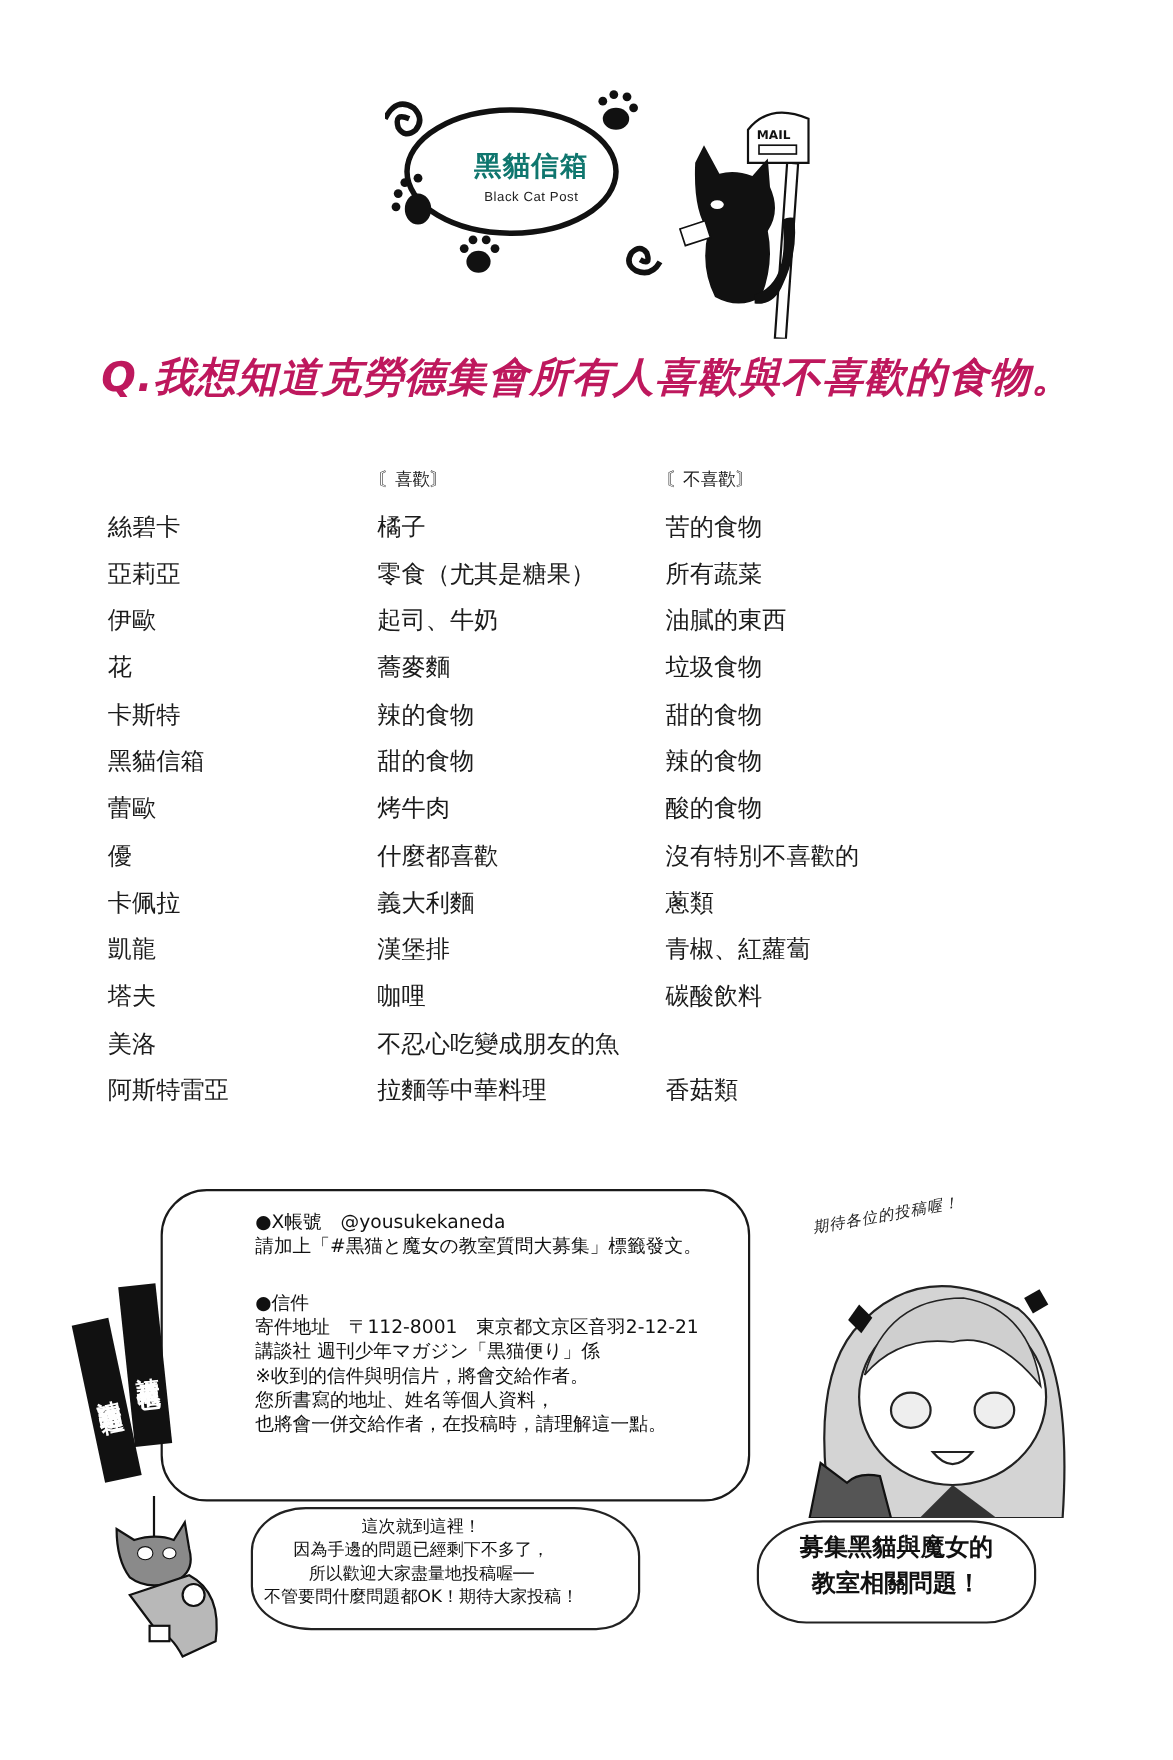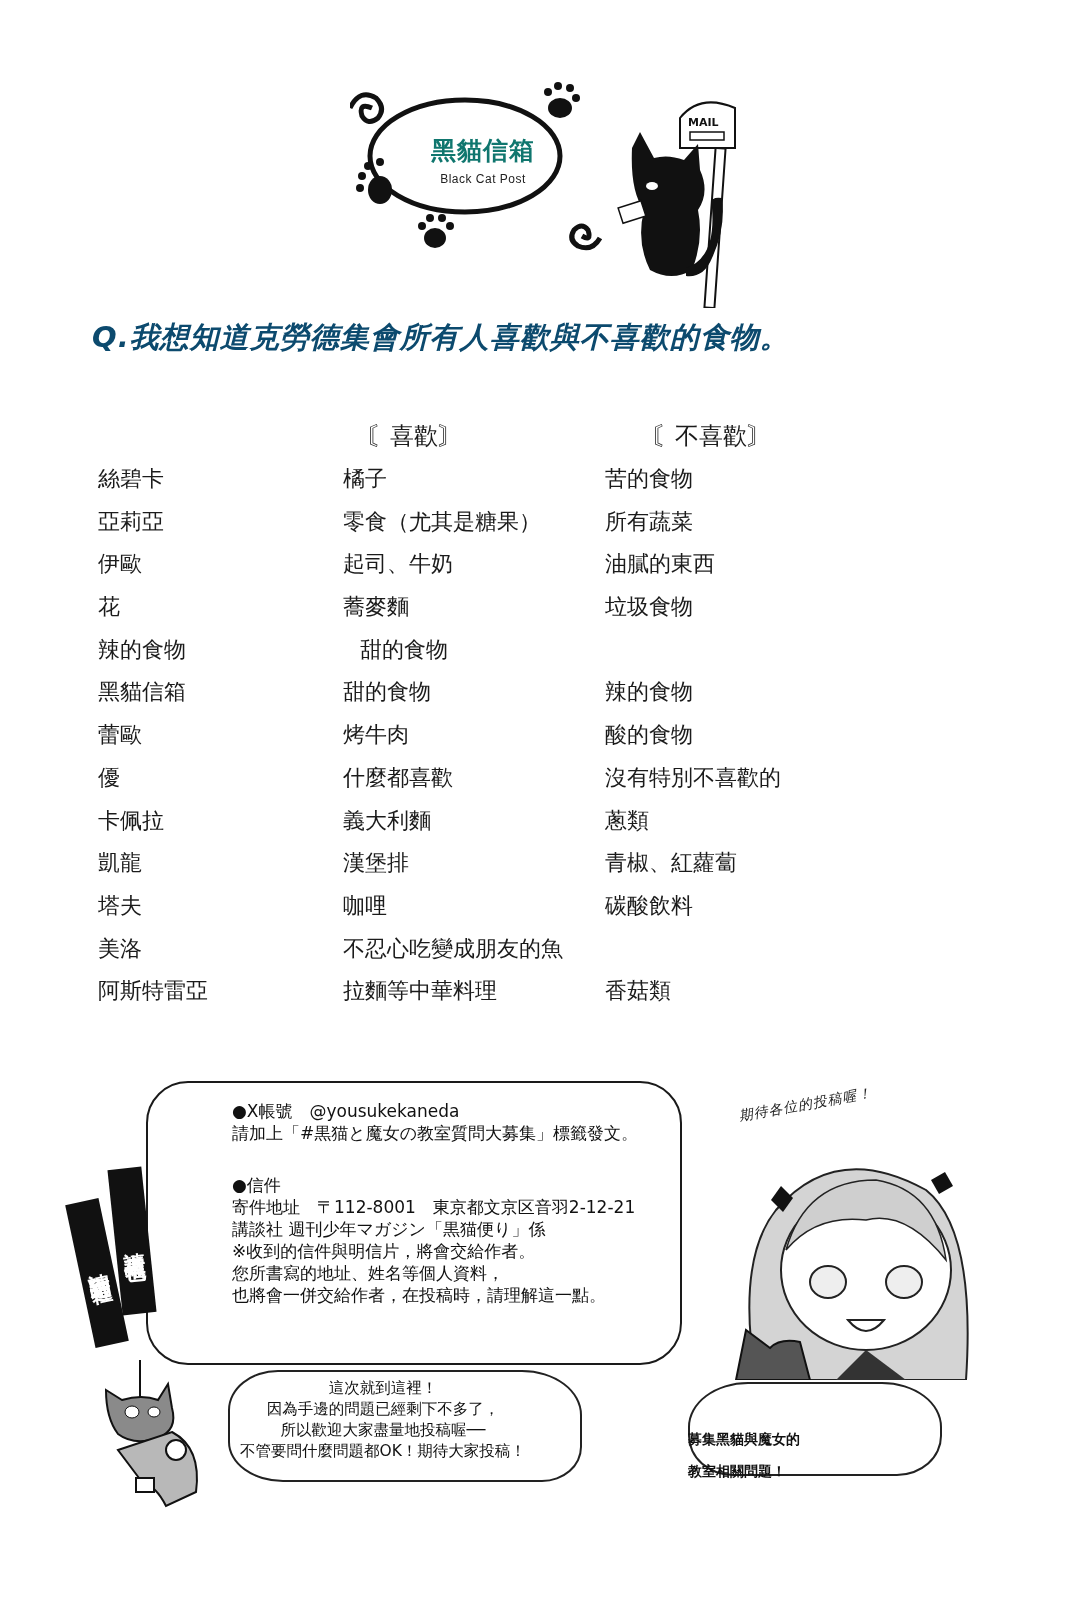--- a/index.html
+++ b/index.html
@@ -16,31 +16,31 @@
       font-size: 25px; font-weight: bold; letter-spacing: 1px; color: #0f766e;
     }
     .emblem-sub {
       left: 418px; top: 172px; width: 130px; text-align: center;
       font-family: Liberation Sans, sans-serif;
       font-size: 12px; color: #222; letter-spacing: 0.5px;
     }
 
     
     .question {
-      left: 92px; top: 318px; font-size: 29px; font-weight: bold;
-      color: #0c4a6e; letter-spacing: 1px; font-style: italic;
+      left: 92px; top: 318px; font-size: 37px; font-weight: bold;
+      color: #be185d; letter-spacing: 1px; font-style: italic;
     }
 
     
     .food-table { left: 98px; top: 415px; }
     .row { display: flex; height: 42.7px; align-items: center; font-size: 22px; color: #1b1b1b; }
     .c-name { width: 245px; }
     .c-like { width: 262px; }
     .c-dislike { width: 300px; }
-    .hdr { font-size: 24px; gap: 23px; }
+    .hdr { font-size: 16px; }
 
     
     .info-box {
       left: 146px; top: 1081px; width: 532px; height: 280px;
       border: 2px solid #1a1a1a; border-radius: 42px; background: #fff;
     }
     .info-lines { left: 188px; top: 1100px; font-size: 17px; line-height: 22px; color: #111; }
     .info-lines div { white-space: nowrap; margin-left: 44px; }
     .gap { height: 30px; }
 
@@ -64,22 +64,22 @@
     .girl-caption {
       left: 738px; top: 1096px; font-size: 14px; color: #222; font-style: italic;
       transform: rotate(-10deg); letter-spacing: 1px;
     }
     .girl { left: 716px; top: 1140px; width: 300px; height: 240px; }
     .recruit-bubble {
       left: 688px; top: 1382px; width: 250px; height: 90px;
       border: 2px solid #222; border-radius: 60px 60px 45px 45px / 45px 45px 40px 40px; background: #fff;
     }
     .recruit-text {
-      left: 688px; top: 1392px; width: 254px; text-align: left;
-      font-size: 14px; line-height: 32px; font-weight: bold; color: #111; margin-top: 31px;
+      left: 688px; top: 1392px; width: 254px; text-align: center;
+      font-size: 22px; line-height: 32px; font-weight: bold; color: #111;
     }
     .mascot { left: 96px; top: 1360px; width: 130px; height: 160px; }
   </style>
 </head>
 <body>
 
 <svg class="abs emblem" viewBox="0 0 420 230">
 
   <ellipse cx="115" cy="78" rx="95" ry="56" fill="none" stroke="#111" stroke-width="5"></ellipse>
 
@@ -148,20 +148,21 @@
       <span class="c-name">伊歐</span>
       <span class="c-like">起司、牛奶</span>
       <span class="c-dislike">油膩的東西</span>
     </div>
   <div class="row">
       <span class="c-name">花</span>
       <span class="c-like">蕎麥麵</span>
       <span class="c-dislike">垃圾食物</span>
     </div>
   <div class="row">
+      <span class="c-name">卡斯特</span>
       <span class="c-like">辣的食物</span>
       <span class="c-dislike">甜的食物</span>
     </div>
   <div class="row">
       <span class="c-name">黑貓信箱</span>
       <span class="c-like">甜的食物</span>
       <span class="c-dislike">辣的食物</span>
     </div>
   <div class="row">
       <span class="c-name">蕾歐</span>

